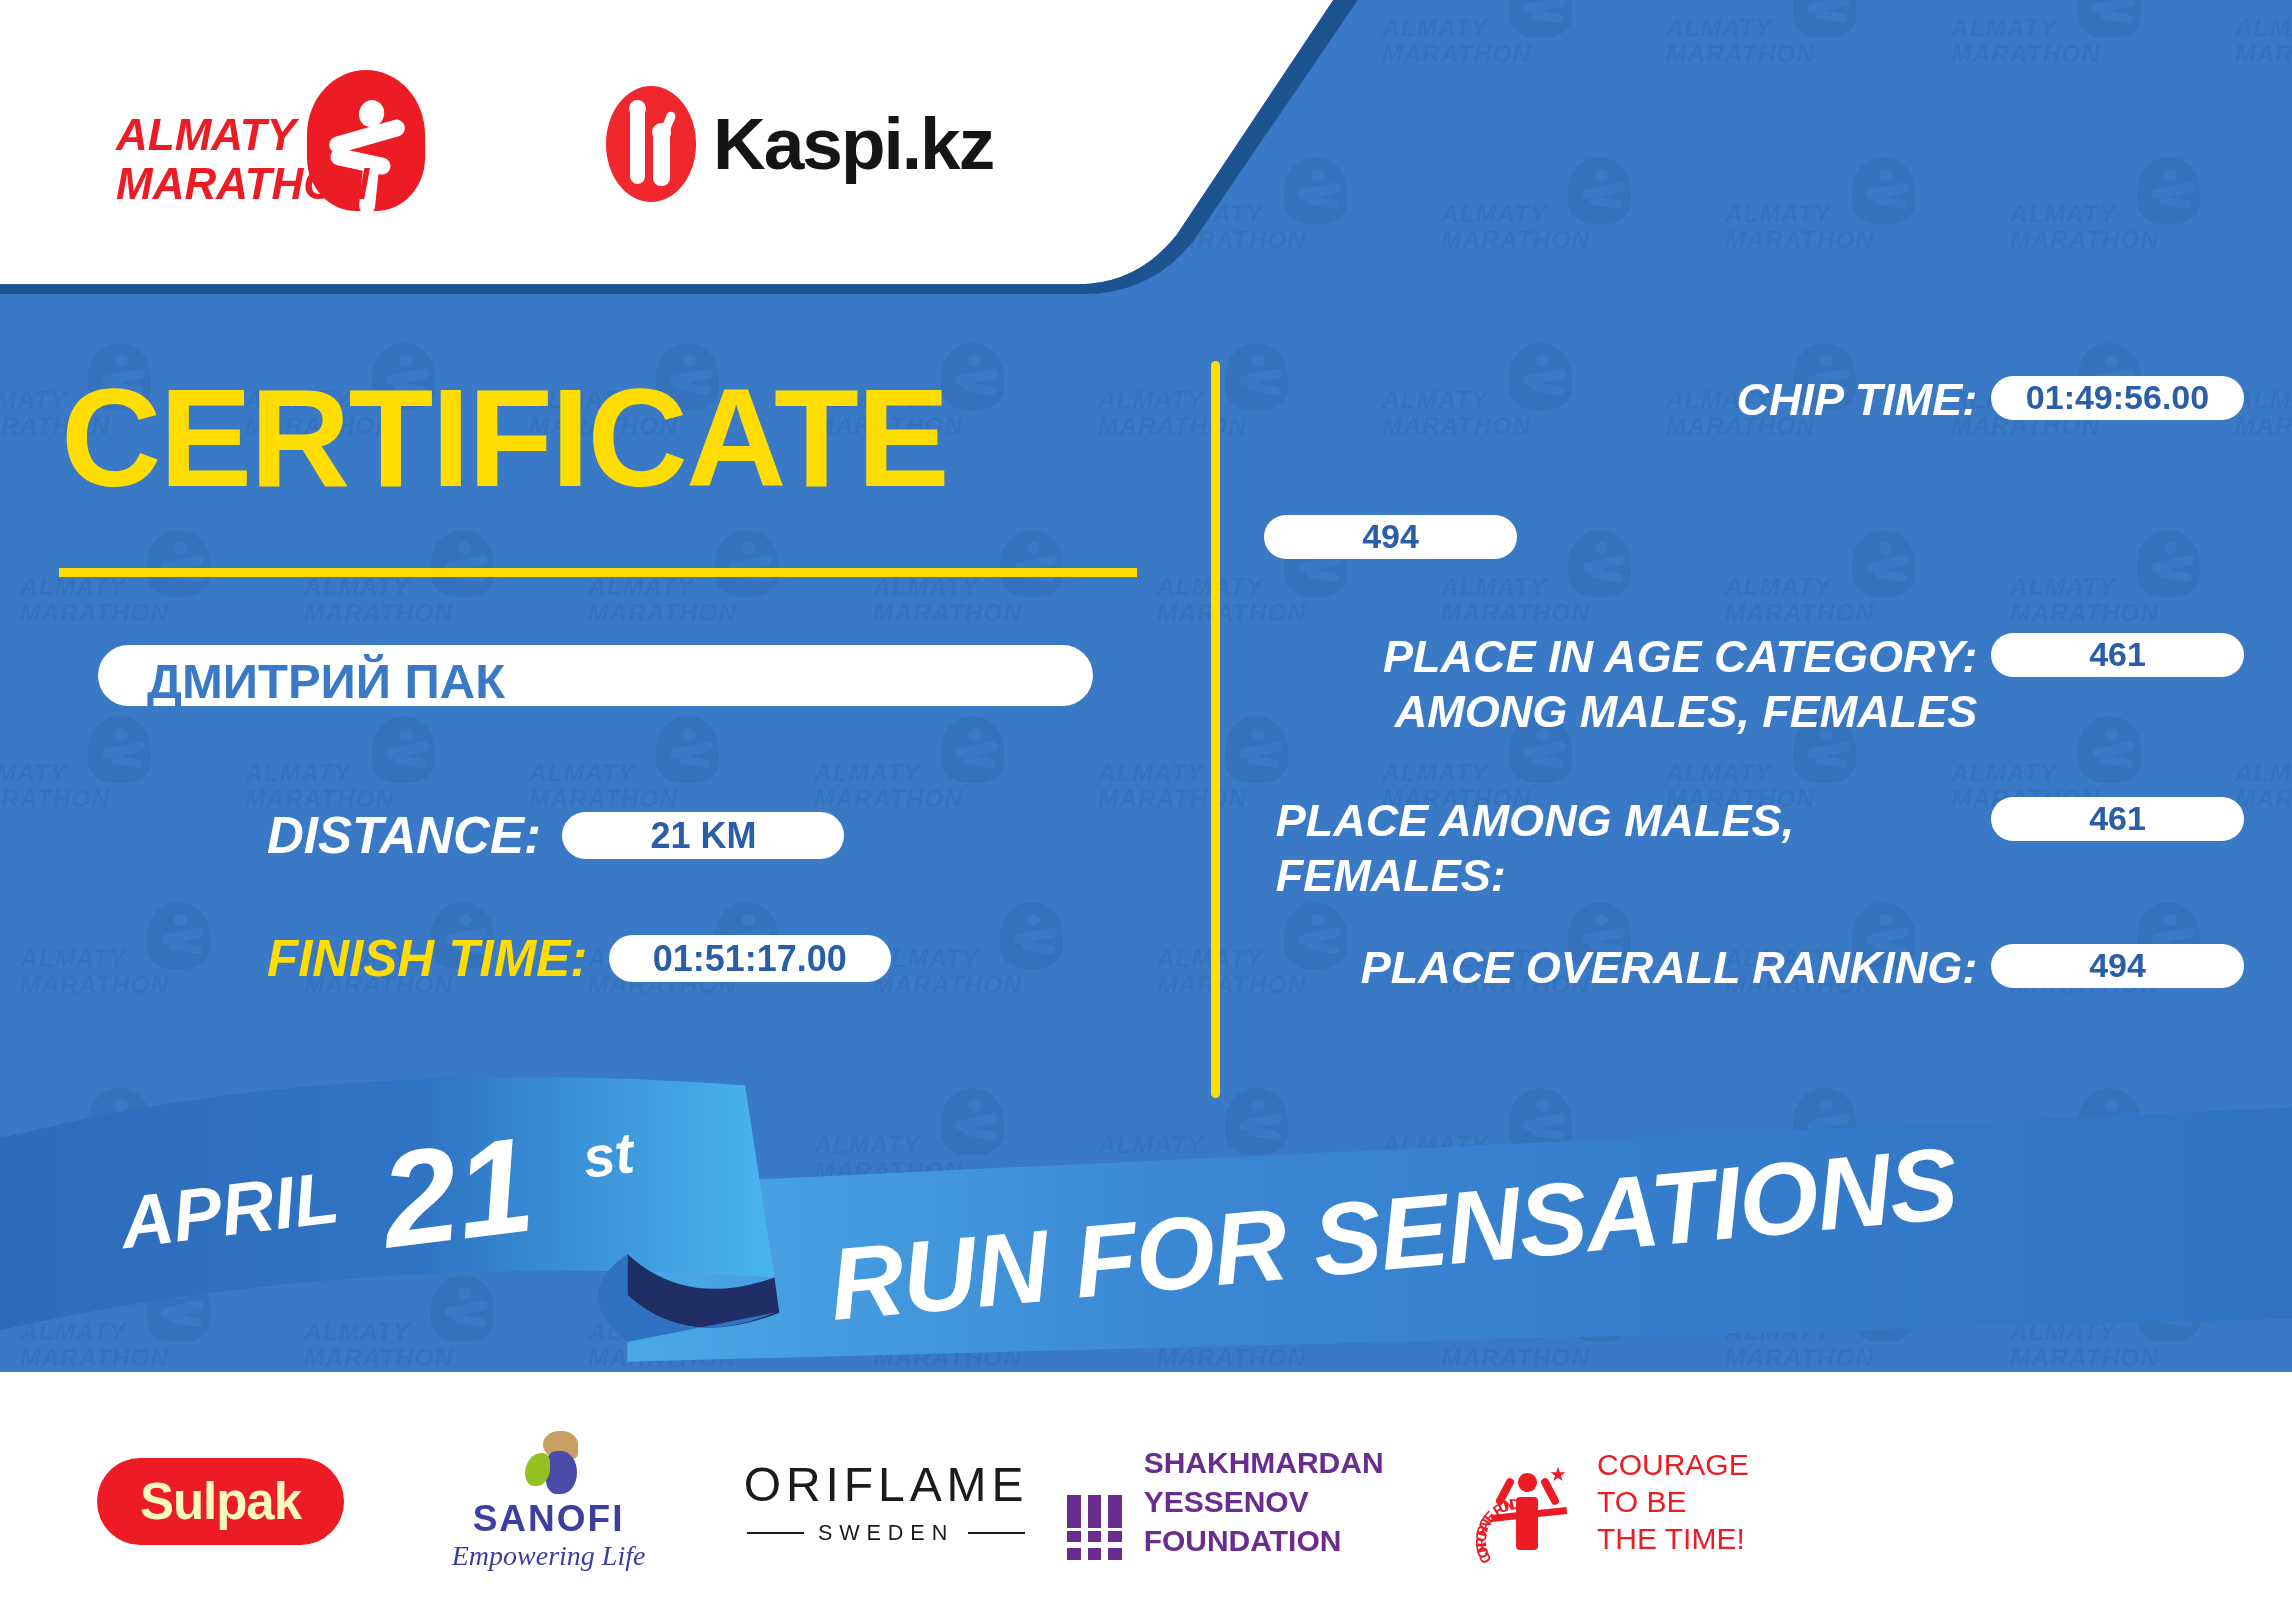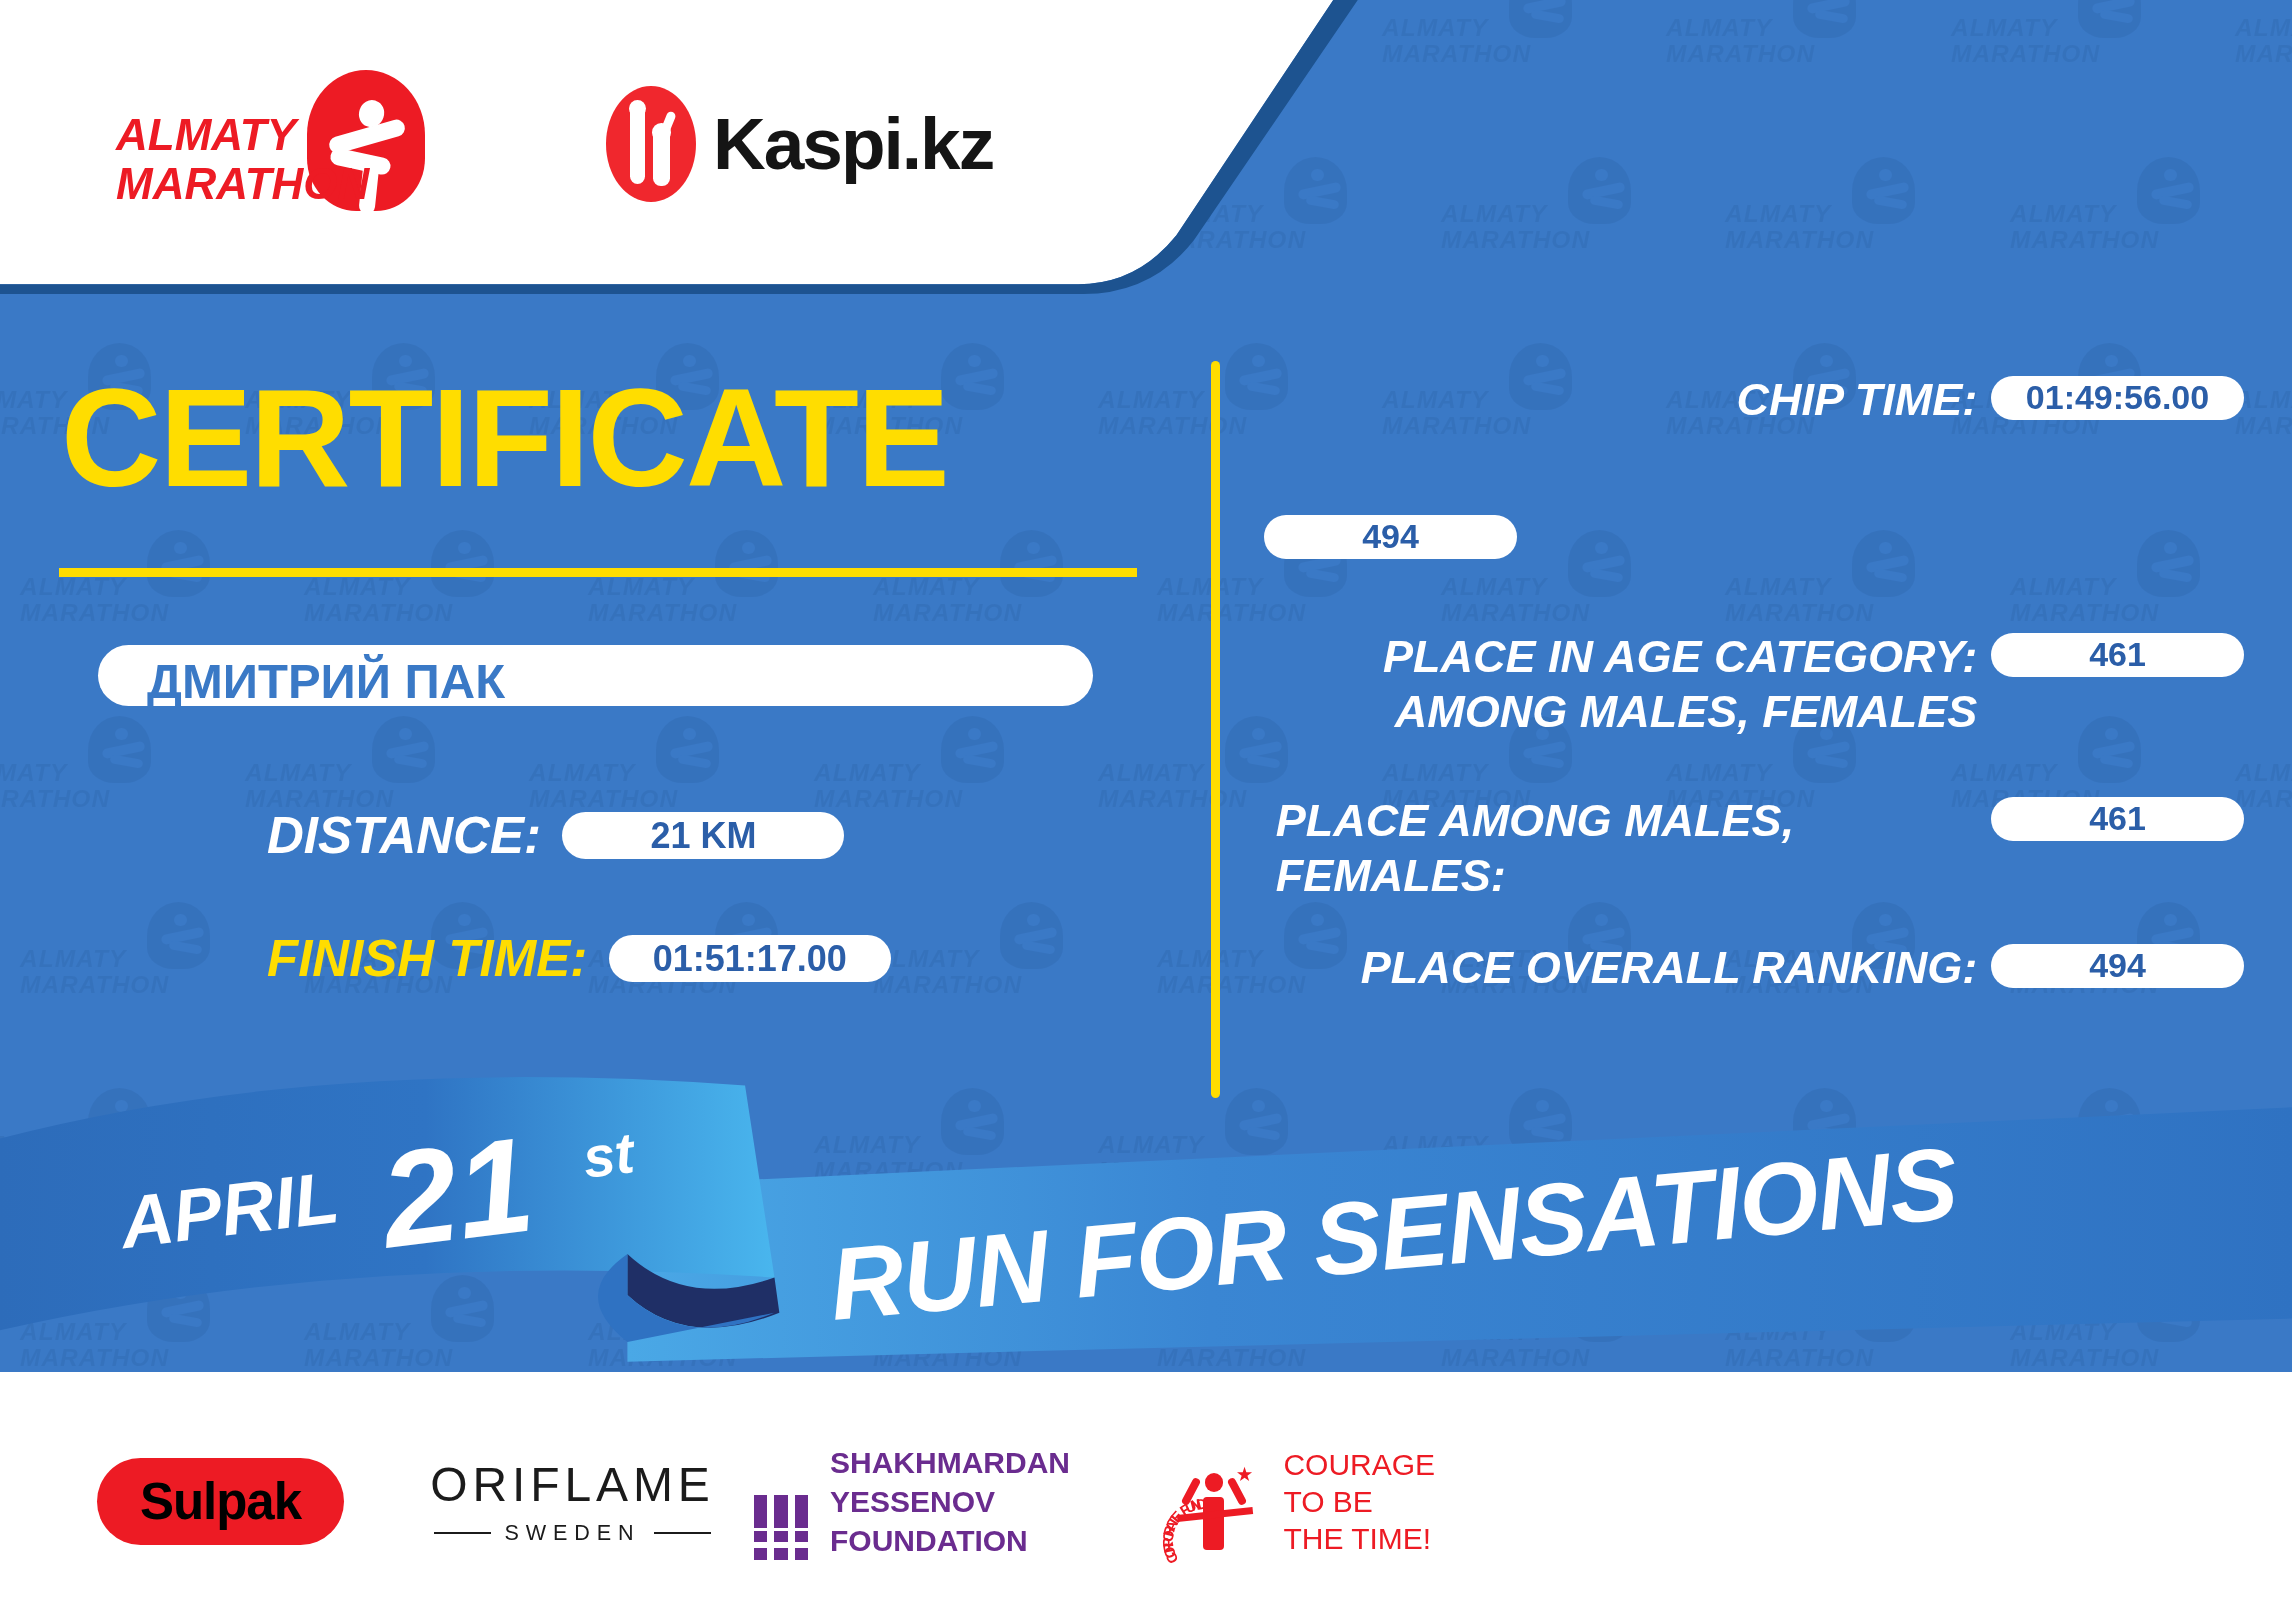--- a/index.html
+++ b/index.html
@@ -448,21 +448,21 @@
   #sp-oriflame { width: 323px; margin-left: 29px; }
   #sp-ua       { width: 294px; margin-left: 29px; }
   #sp-asu      { width: 235px; margin-left: 29px; }
   #sp-yessenov { width: 392px; margin-left: 19.6px; }
   #sp-courage  { width: 284px; margin-left: 9.8px; }
 
   .sulpak-pill {
     background: #ed1b24;
     border-radius: 47px;
     padding: 13.7px 43px;
-    color: #000000;
+    color: #fef9c3;
     font-weight: 900;
     font-size: 51px;
     letter-spacing: -1px;
     font-family: "Liberation Sans", sans-serif;
   }
   .sanofi-box { text-align: center; }
   .sanofi-mark {
     position: relative;
     width: 63px; height: 63px;
     margin: 0 auto 3.9px auto;
@@ -1274,20 +1274,31 @@
   <div class="ribbon-day">21</div>
   <div class="ribbon-sup">st</div>
   <div class="ribbon-slogan">RUN FOR SENSATIONS</div>
 
   <div class="sponsors">
 
     <div class="sp" id="sp-sulpak">
       <div class="sulpak-pill">Sulpak</div>
     </div>
 
+    <div class="sp" id="sp-sanofi">
+      <div class="sanofi-box">
+        <div class="sanofi-mark">
+          <div class="sanofi-a"></div>
+          <div class="sanofi-b"></div>
+          <div class="sanofi-c"></div>
+        </div>
+        <div class="sanofi-name">SANOFI</div>
+        <div class="sanofi-tag">Empowering Life</div>
+      </div>
+    </div>
 
     <div class="sp" id="sp-oriflame">
       <div class="oriflame-box">
         <div class="oriflame-name">ORIFLAME</div>
         <div class="oriflame-sub">
           <i></i>
           <span>SWEDEN</span>
           <i></i>
         </div>
       </div>

